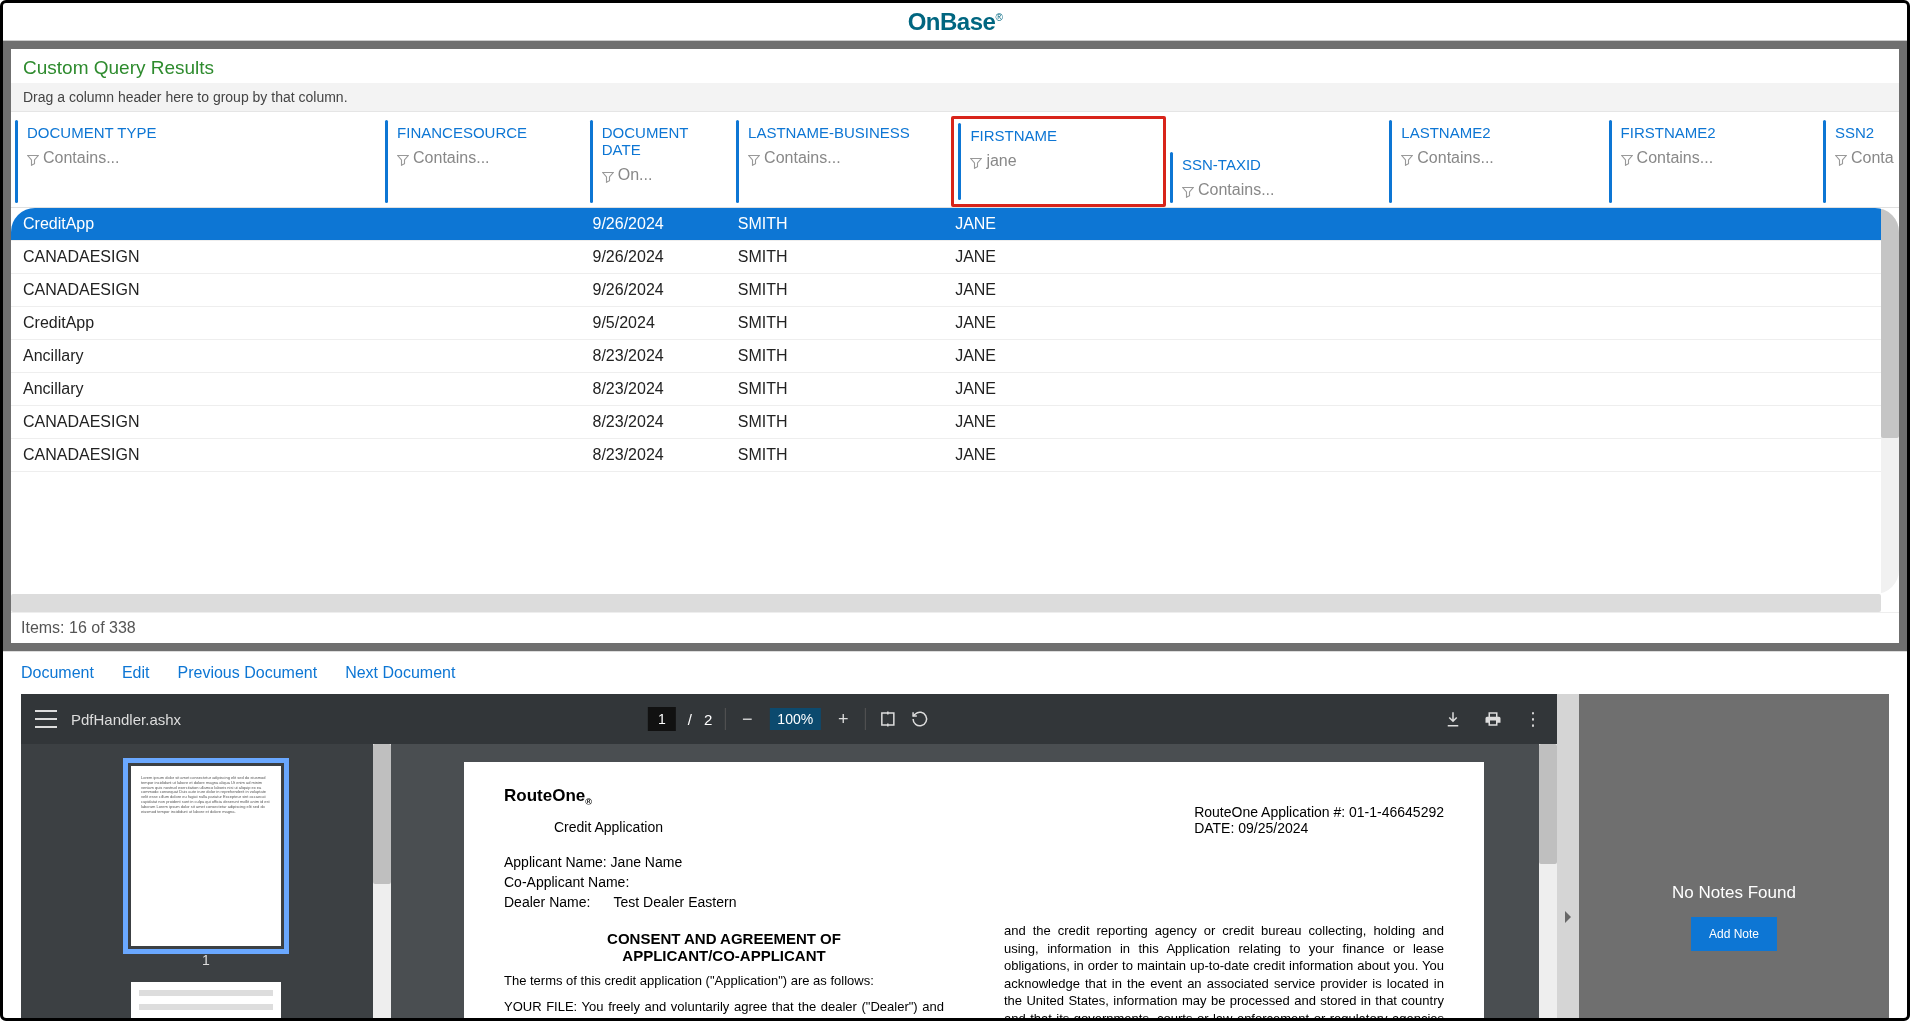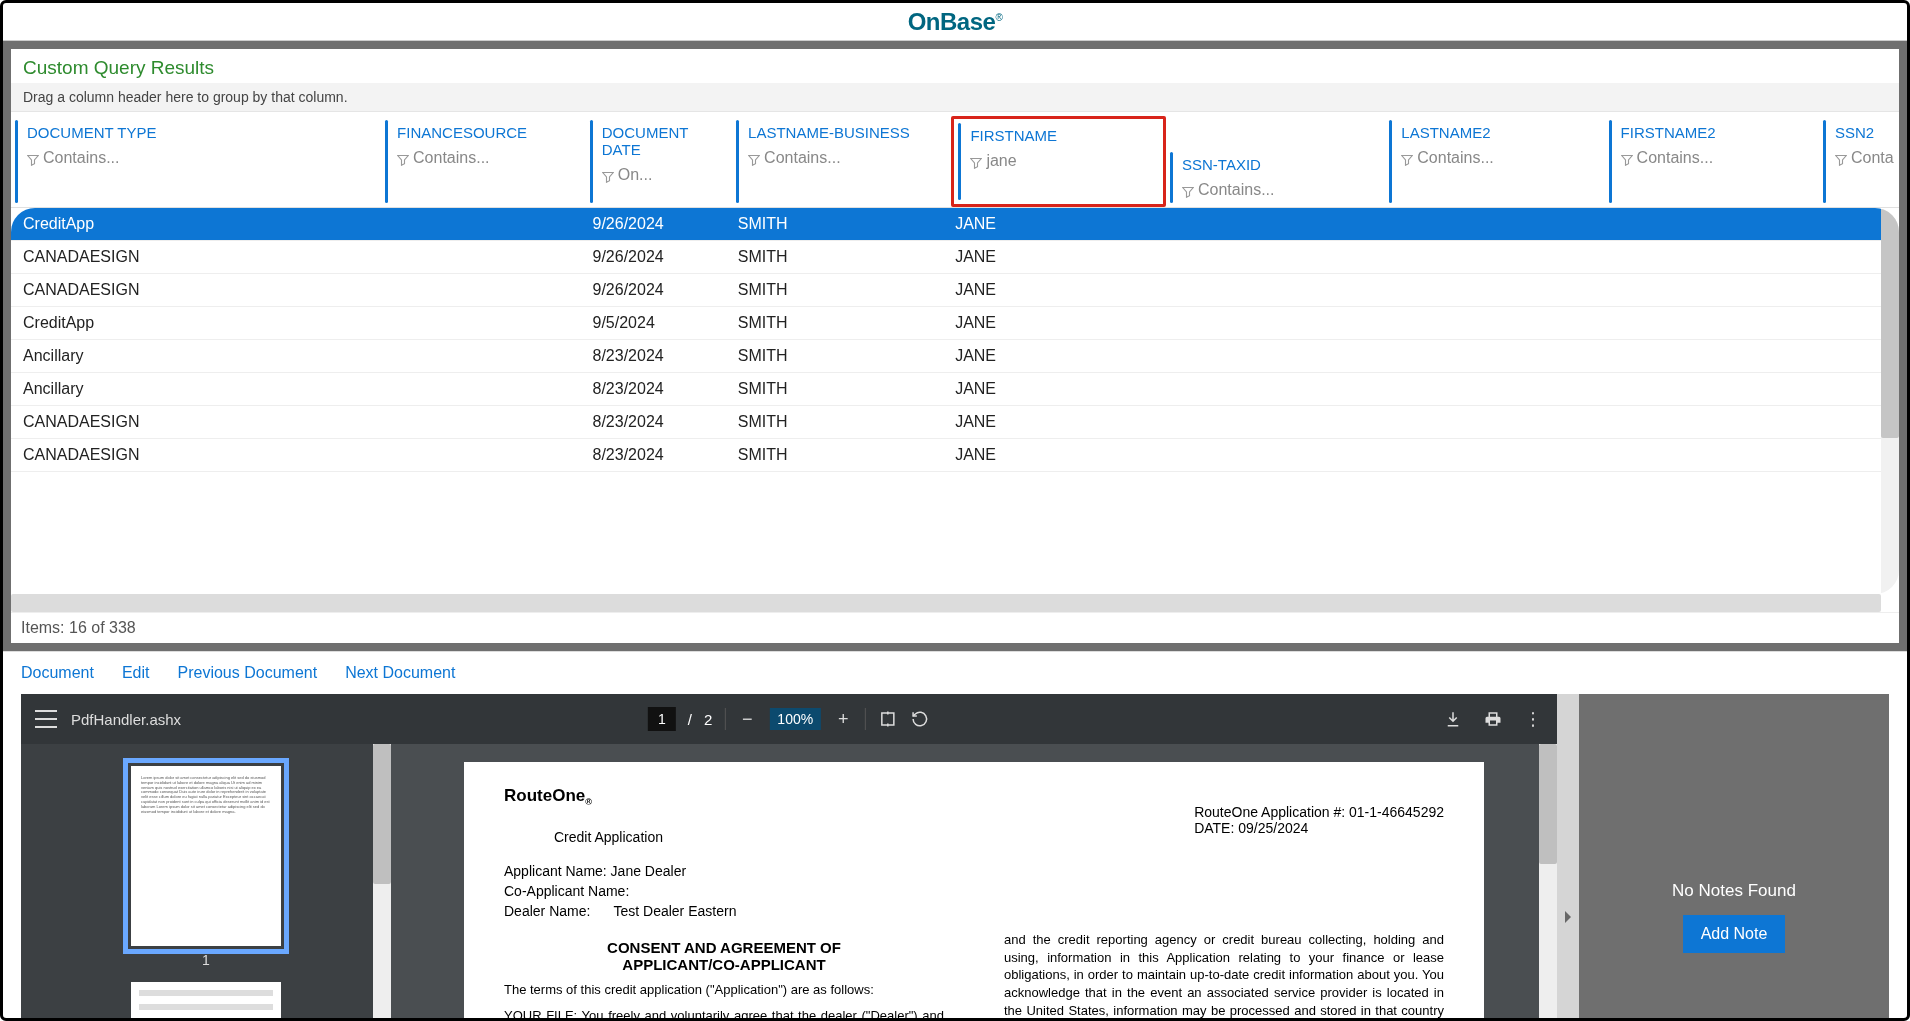--- a/index.html
+++ b/index.html
@@ -122,21 +122,21 @@
   .page-right{flex:1;}
   .page h3{text-align:center; font-size:15px; font-weight:bold; margin:12px 0 8px 0;}
   .page p{text-align:justify; font-size:13px; line-height:1.35; margin-bottom:8px;}
   .field-line{margin:4px 0;}
 
   .expand-handle{width:22px; background:#d5d5d5; display:flex; align-items:center; justify-content:center; cursor:pointer;}
   .expand-handle svg{width:10px; height:16px; fill:#666;}
 
   .notes-pane{width:310px; background:#6f6f6f; display:flex; flex-direction:column; align-items:center; justify-content:center; gap:14px;}
   .notes-pane .msg{color:#fff; font-size:17px;}
-  .add-note{background:#0d76d4; color:#fff; border:none; padding:10px 18px; font-size:16px; cursor:pointer;}
+  .add-note{background:#0d76d4; color:#fff; border:none; padding:10px 18px; font-size:12px; cursor:pointer;}
 </style>
 </head>
 <body>
 
 <div class="top-bar">
   <span class="logo">
     <span>OnBase</span><span class="reg">®</span>
   </span>
 </div>
 
@@ -372,32 +372,32 @@
           <div class="vscroll2">
               <div class="th"></div>
             </div>
         </div>
 
         <div class="doc-pane">
           <div class="page">
             <div style="display:flex; justify-content:space-between;">
               <div>
                 <div class="brand"><span>RouteOne</span><span class="reg2">®</span></div>
-                <div style="margin-left:50px; margin-top:22px;">Credit Application</div>
+                <div style="margin-left:50px; margin-top:12px;">Credit Application</div>
               </div>
               <div style="text-align:left; padding-top:18px;">
                 <div>RouteOne Application #: 01-1-46645292</div>
                 <div>DATE: 09/25/2024</div>
               </div>
             </div>
 
             <div style="margin-top:18px;">
               <div class="field-line">
                 <span>Applicant Name:</span>
-                <span>Jane  Dealer</span>
+                <span>Jane  Name</span>
               </div>
               <div class="field-line">Co-Applicant Name:</div>
               <div class="field-line">
                 <span>Dealer Name:</span>&nbsp;&nbsp;&nbsp;&nbsp;&nbsp;
                 <span>Test Dealer Eastern</span>
               </div>
             </div>
 
             <div class="page-cols">
               <div class="page-left">

